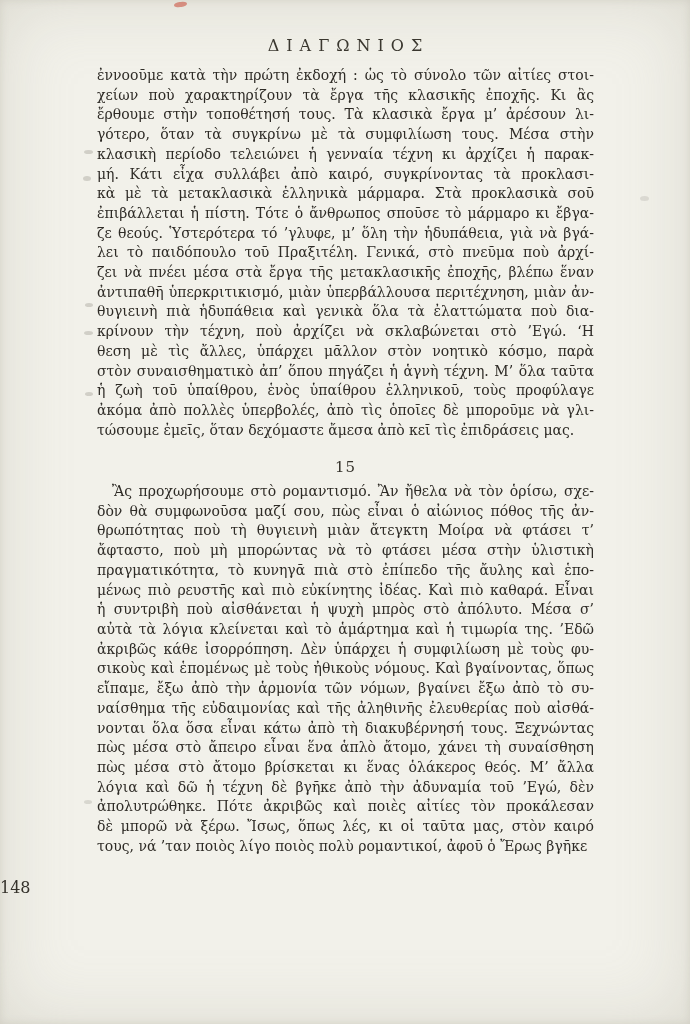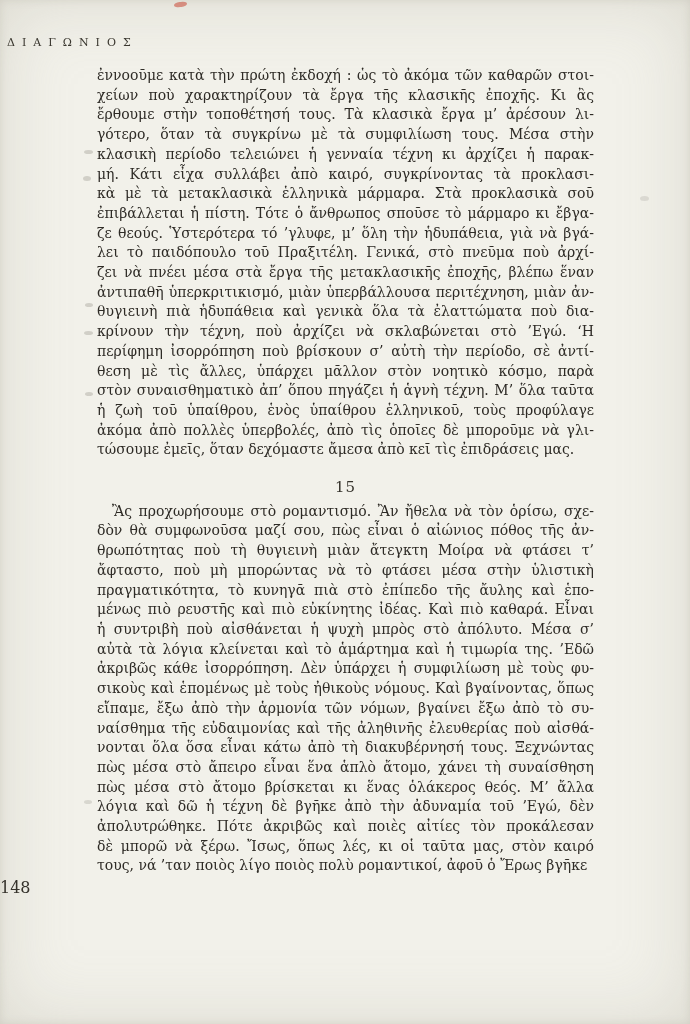--- a/index.html
+++ b/index.html
@@ -8,22 +8,22 @@
     width:690px; height:1024px;
     margin:0 auto;
     background:#f2f1ea;
     box-shadow: inset 0 0 70px rgba(170,165,150,0.30), inset 0 0 8px rgba(160,155,140,0.25);
     font-family:"DejaVu Serif","Liberation Serif",serif;
     color:#2e2b26;
     overflow:hidden;
   }
   .header {
     position:absolute; top:36px; left:0; width:100%;
-    text-align:left;
-    font-size:11px;
+    text-align:center;
+    font-size:16px;
     letter-spacing:7px;
     text-indent:7px;
     color:#3a372f;
   }
   .text-block {
     position:absolute; left:97px; top:66px; width:497px;
     font-size:14px;
     line-height:19.7px;
     hyphens:none;
   }
@@ -79,35 +79,34 @@
   <div class="smudge s3"></div>
   <div class="smudge s4"></div>
   <div class="smudge s5"></div>
   <div class="smudge s6"></div>
   <div class="smudge s7"></div>
 
   <div class="header">ΔΙΑΓΩΝΙΟΣ</div>
 
   <div class="text-block">
     <div>
-        <div class="line">ἐννοοῦμε κατὰ τὴν πρώτη ἐκδοχή : ὡς τὸ ἀκόμα τῶν καθαρῶν στοι-</div>
+        <div class="line">ἐννοοῦμε κατὰ τὴν πρώτη ἐκδοχή : ὡς τὸ σύνολο τῶν αἰτίες στοι-</div>
         <div class="line">χείων ποὺ χαρακτηρίζουν τὰ ἔργα τῆς κλασικῆς ἐποχῆς. Κι ἂς</div>
         <div class="line">ἔρθουμε στὴν τοποθέτησή τους. Τὰ κλασικὰ ἔργα μ’ ἀρέσουν λι-</div>
         <div class="line">γότερο, ὅταν τὰ συγκρίνω μὲ τὰ συμφιλίωση τους. Μέσα στὴν</div>
         <div class="line">κλασικὴ περίοδο τελειώνει ἡ γενναία τέχνη κι ἀρχίζει ἡ παρακ-</div>
         <div class="line">μή. Κάτι εἶχα συλλάβει ἀπὸ καιρό, συγκρίνοντας τὰ προκλασι-</div>
         <div class="line">κὰ μὲ τὰ μετακλασικὰ ἑλληνικὰ μάρμαρα. Στὰ προκλασικὰ σοῦ</div>
         <div class="line">ἐπιβάλλεται ἡ πίστη. Τότε ὁ ἄνθρωπος σποῦσε τὸ μάρμαρο κι ἔβγα-</div>
         <div class="line">ζε θεούς. Ὑστερότερα τό ’γλυφε, μ’ ὅλη τὴν ἡδυπάθεια, γιὰ νὰ βγά-</div>
         <div class="line">λει τὸ παιδόπουλο τοῦ Πραξιτέλη. Γενικά, στὸ πνεῦμα ποὺ ἀρχί-</div>
         <div class="line">ζει νὰ πνέει μέσα στὰ ἔργα τῆς μετακλασικῆς ἐποχῆς, βλέπω ἕναν</div>
         <div class="line">ἀντιπαθῆ ὑπερκριτικισμό, μιὰν ὑπερβάλλουσα περιτέχνηση, μιὰν ἀν-</div>
         <div class="line">θυγιεινὴ πιὰ ἡδυπάθεια καὶ γενικὰ ὅλα τὰ ἐλαττώματα ποὺ δια-</div>
         <div class="line">κρίνουν τὴν τέχνη, ποὺ ἀρχίζει νὰ σκλαβώνεται στὸ ’Εγώ. ‘Η</div>
-        <div class="line">περίφημη ἰσορρόπηση ποὺ βρίσκουν σ’ αὐτὴ τὴν περίοδο, σὲ ἀντί-</div>
         <div class="line">θεση μὲ τὶς ἄλλες, ὑπάρχει μᾶλλον στὸν νοητικὸ κόσμο, παρὰ</div>
         <div class="line">στὸν συναισθηματικὸ ἀπ’ ὅπου πηγάζει ἡ ἁγνὴ τέχνη. Μ’ ὅλα ταῦτα</div>
         <div class="line">ἡ ζωὴ τοῦ ὑπαίθρου, ἑνὸς ὑπαίθρου ἑλληνικοῦ, τοὺς προφύλαγε</div>
         <div class="line">ἀκόμα ἀπὸ πολλὲς ὑπερβολές, ἀπὸ τὶς ὁποῖες δὲ μποροῦμε νὰ γλι-</div>
         <div class="line last">τώσουμε ἐμεῖς, ὅταν δεχόμαστε ἄμεσα ἀπὸ κεῖ τὶς ἐπιδράσεις μας.</div>
       </div>
 
     <div class="section-number">15</div>
 
     <div class="indent-first">

